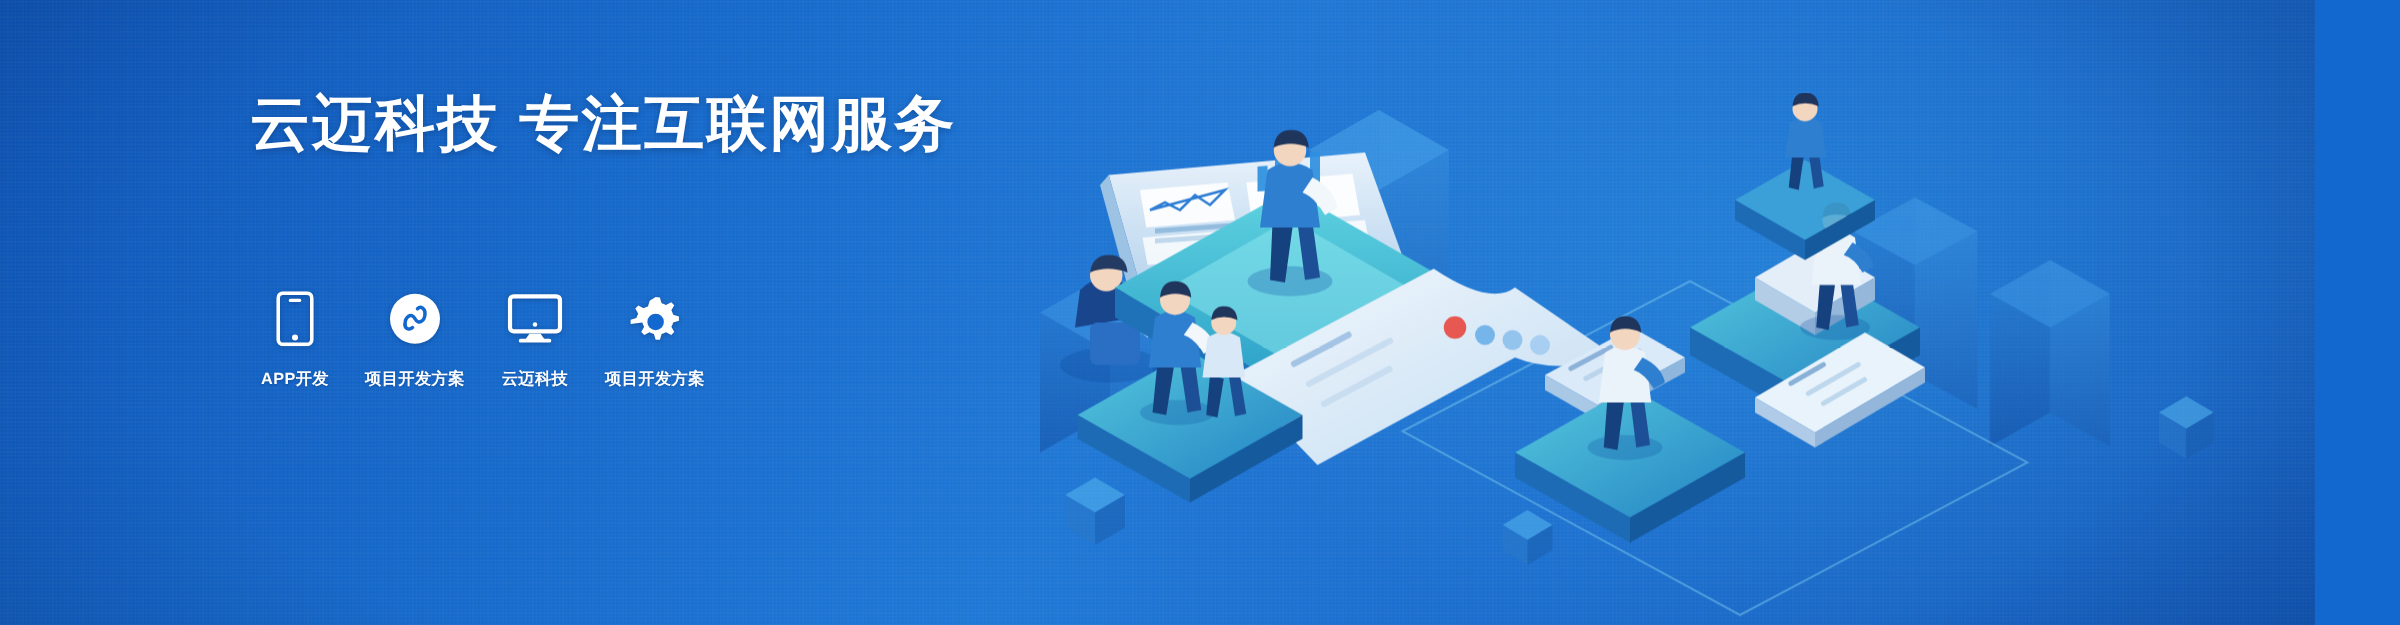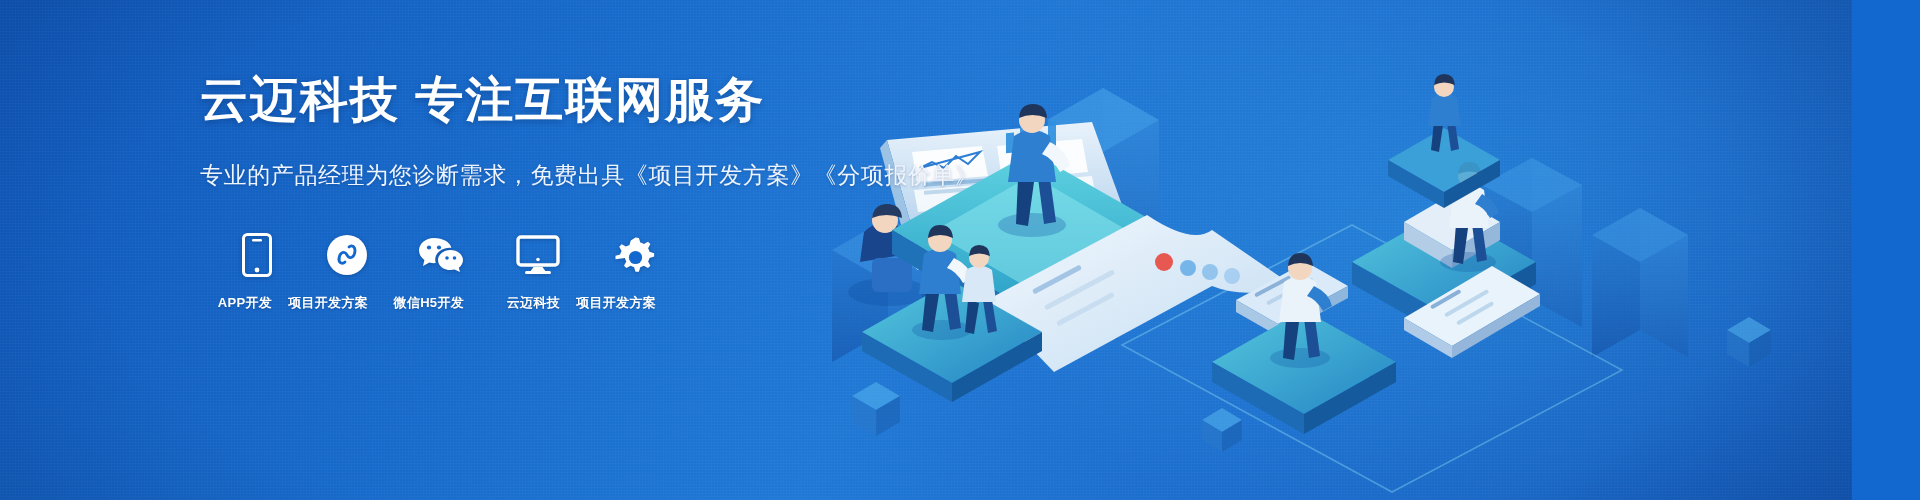--- a/index.html
+++ b/index.html
@@ -65,21 +65,21 @@
     left:200px; top:232px;
     display:flex;
     align-items:flex-start;
     gap:24px;
     z-index:6;
   }
   .svc {
     width:72px;
     display:flex;
     flex-direction:column;
-    align-items:flex-end;
+    align-items:center;
   }
   .svc .glyph {
     height:46px;
     display:flex;
     align-items:center;
     justify-content:center;
   }
   .svc .glyph svg { display:block; filter:drop-shadow(0 1px 2px rgba(2,30,80,0.3)); }
   .svc .cap {
     margin-top:16px;
@@ -331,21 +331,20 @@
         </g>
       </g>
     </svg>
   </div>
 
   <div class="vig"></div>
 
   <div class="copy">
     <h1 class="headline">云迈科技 专注互联网服务</h1>
     <div class="sub">
-      <span class="line">专业的产品经理为您诊断需求，免费出具《项目开发方案》《分项报价单》</span>
     </div>
   </div>
 
   <div class="services">
 
     <div class="svc">
       <span class="glyph">
         <svg width="30" height="44" viewBox="0 0 30 44">
           <rect x="1.5" y="1.5" width="27" height="41" rx="4" fill="none" stroke="#ffffff" stroke-width="3"></rect>
           <rect x="10" y="6" width="10" height="2.6" rx="1.3" fill="#ffffff"></rect>
@@ -359,33 +358,20 @@
       <span class="glyph">
         <svg width="42" height="42" viewBox="0 0 42 42">
           <circle cx="21" cy="21" r="20" fill="#ffffff"></circle>
           <path d="M13 25.5 c0 -6 5 -10 8 -4.5 c3 5.5 8 1.5 8 -4.5 c0 -4 -3.5 -6 -6 -3.5" fill="none" stroke="#1268cf" stroke-width="2.8" stroke-linecap="round"></path>
           <path d="M13 25.5 c0 3.5 3.5 5 6 2.5" fill="none" stroke="#1268cf" stroke-width="2.8" stroke-linecap="round"></path>
         </svg>
       </span>
       <span class="cap">项目开发方案</span>
     </div>
 
-    <div class="svc">
-      <span class="glyph">
-        <svg width="46" height="40" viewBox="0 0 46 40">
-          <path d="M16 3 C7.5 3 1 8.8 1 15.6 c0 3.8 2.1 7.2 5.4 9.4 L5 31 l6.4 -3.4 c1.5 .4 3 .6 4.6 .6 c.6 0 1.2 0 1.8 -.1 c-.4 -1.1 -.6 -2.2 -.6 -3.4 c0 -6.6 6.6 -11.9 14.7 -11.9 c.5 0 1 0 1.5 .1 C32.3 7.3 25 3 16 3 z" fill="#ffffff"></path>
-          <circle cx="11" cy="12.5" r="2.1" fill="#1268cf"></circle>
-          <circle cx="21" cy="12.5" r="2.1" fill="#1268cf"></circle>
-          <path d="M45 25 c0 -5.6 -5.6 -10.1 -12.5 -10.1 S20 19.4 20 25 c0 5.6 5.6 10.1 12.5 10.1 c1.4 0 2.8 -.2 4 -.5 L42 37 l-1.2 -4.3 C43.4 30.9 45 28.1 45 25 z" fill="#ffffff"></path>
-          <circle cx="29" cy="23" r="1.8" fill="#1268cf"></circle>
-          <circle cx="36.5" cy="23" r="1.8" fill="#1268cf"></circle>
-        </svg>
-      </span>
-      <span class="cap">微信H5开发</span>
-    </div>
 
     <div class="svc">
       <span class="glyph">
         <svg width="44" height="40" viewBox="0 0 44 40">
           <rect x="2" y="2" width="40" height="28" rx="3" fill="none" stroke="#ffffff" stroke-width="3.4"></rect>
           <circle cx="22" cy="24.5" r="1.8" fill="#ffffff"></circle>
           <path d="M14 37 h16 l-3.5 -5 h-9 z" fill="#ffffff"></path>
           <rect x="9" y="36" width="26" height="3" rx="1.5" fill="#ffffff"></rect>
         </svg>
       </span>

